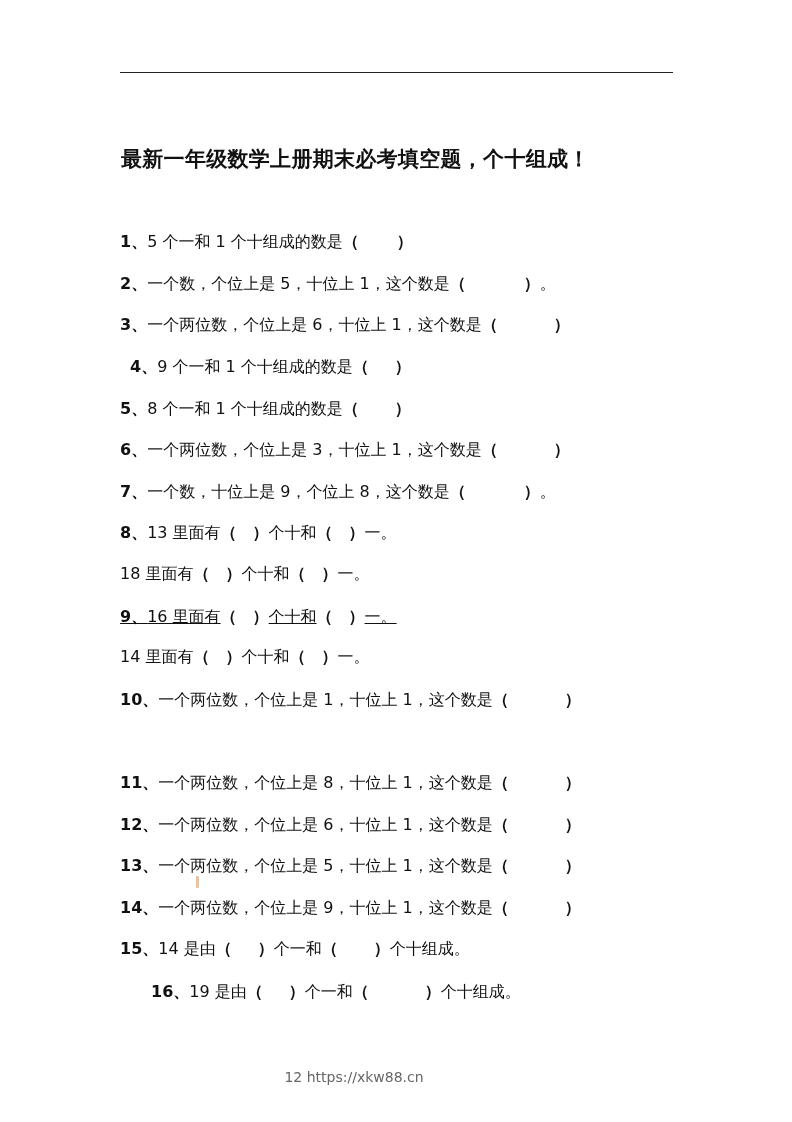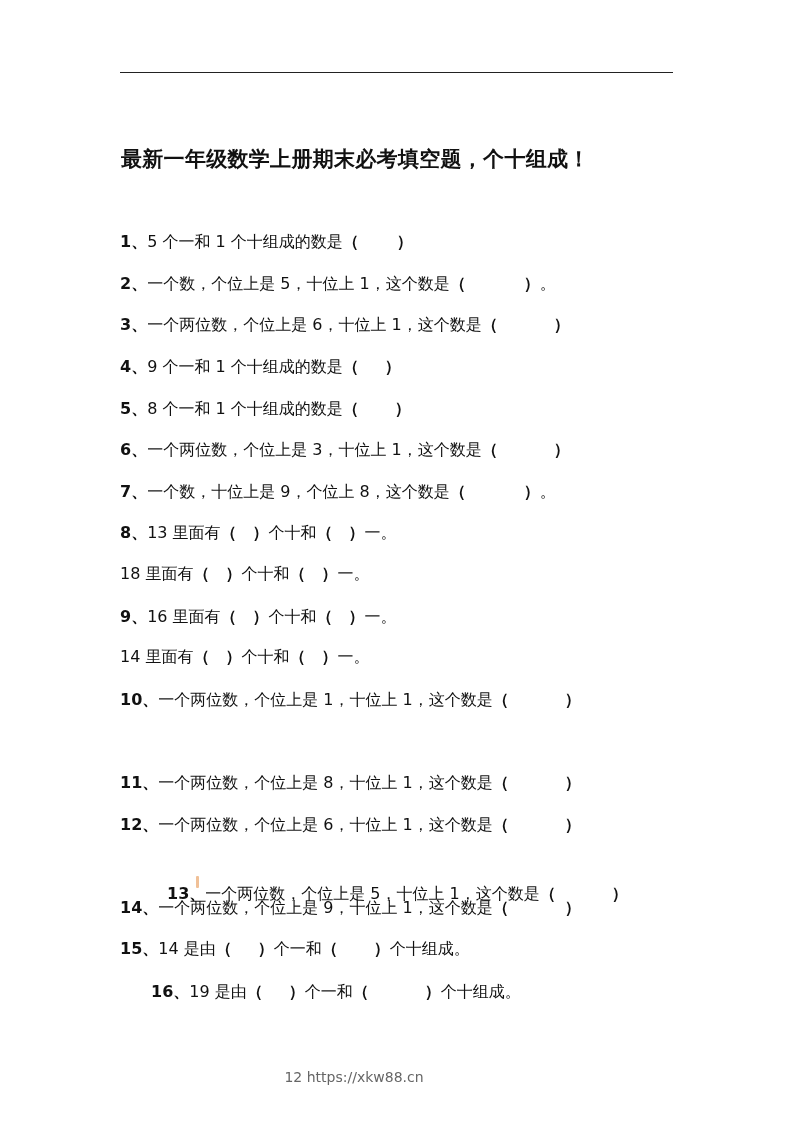--- a/index.html
+++ b/index.html
@@ -92,21 +92,21 @@
 </div>
 
 <div class="question" style="top:272px;">
   <span class="q-num">2、</span><span class="q-text">一个数，个位上是 5，十位上 1，这个数是</span><span class="blank"><span class="paren">（</span><span class="gap" style="width:58px"></span><span class="paren">）</span></span><span class="q-text">。</span>
 </div>
 
 <div class="question" style="top:313px;">
   <span class="q-num">3、</span><span class="q-text">一个两位数，个位上是 6，十位上 1，这个数是</span><span class="blank"><span class="paren">（</span><span class="gap" style="width:56px"></span><span class="paren">）</span></span>
 </div>
 
-<div class="question" style="top:355px;">
+<div class="question" style="top:355px;margin-left:10px;">
   <span class="q-num">4、</span><span class="q-text">9 个一和 1 个十组成的数是</span><span class="blank"><span class="paren">（</span><span class="gap" style="width:26px"></span><span class="paren">）</span></span>
 </div>
 
 <div class="question" style="top:397px;">
   <span class="q-num">5、</span><span class="q-text">8 个一和 1 个十组成的数是</span><span class="blank"><span class="paren">（</span><span class="gap" style="width:36px"></span><span class="paren">）</span></span>
 </div>
 
 <div class="question" style="top:438px;">
   <span class="q-num">6、</span><span class="q-text">一个两位数，个位上是 3，十位上 1，这个数是</span><span class="blank"><span class="paren">（</span><span class="gap" style="width:56px"></span><span class="paren">）</span></span>
 </div>
@@ -116,41 +116,41 @@
 </div>
 
 <div class="question" style="top:521px;">
   <span class="q-num">8、</span><span class="q-text">13 里面有</span><span class="blank"><span class="paren">（</span><span class="gap" style="width:16px"></span><span class="paren">）</span></span><span class="q-text">个十和</span><span class="blank"><span class="paren">（</span><span class="gap" style="width:16px"></span><span class="paren">）</span></span><span class="q-text">一。</span>
 </div>
 
 <div class="question" style="top:562px;">
   <span class="q-text">18 里面有</span><span class="blank"><span class="paren">（</span><span class="gap" style="width:16px"></span><span class="paren">）</span></span><span class="q-text">个十和</span><span class="blank"><span class="paren">（</span><span class="gap" style="width:16px"></span><span class="paren">）</span></span><span class="q-text">一。</span>
 </div>
 
-<div class="question" style="top:605px;">
+<div class="question" style="top:605px;text-decoration:underline;">
   <span class="q-num">9、</span><span class="q-text">16 里面有</span><span class="blank"><span class="paren">（</span><span class="gap" style="width:16px"></span><span class="paren">）</span></span><span class="q-text">个十和</span><span class="blank"><span class="paren">（</span><span class="gap" style="width:16px"></span><span class="paren">）</span></span><span class="q-text">一。</span>
 </div>
 
 <div class="question" style="top:645px;">
   <span class="q-text">14 里面有</span><span class="blank"><span class="paren">（</span><span class="gap" style="width:16px"></span><span class="paren">）</span></span><span class="q-text">个十和</span><span class="blank"><span class="paren">（</span><span class="gap" style="width:16px"></span><span class="paren">）</span></span><span class="q-text">一。</span>
 </div>
 
 <div class="question" style="top:688px;">
   <span class="q-num">10、</span><span class="q-text">一个两位数，个位上是 1，十位上 1，这个数是</span><span class="blank"><span class="paren">（</span><span class="gap" style="width:56px"></span><span class="paren">）</span></span>
 </div>
 
 <div class="question" style="top:771px;">
   <span class="q-num">11、</span><span class="q-text">一个两位数，个位上是 8，十位上 1，这个数是</span><span class="blank"><span class="paren">（</span><span class="gap" style="width:56px"></span><span class="paren">）</span></span>
 </div>
 
 <div class="question" style="top:813px;">
   <span class="q-num">12、</span><span class="q-text">一个两位数，个位上是 6，十位上 1，这个数是</span><span class="blank"><span class="paren">（</span><span class="gap" style="width:56px"></span><span class="paren">）</span></span>
 </div>
 
-<div class="question" style="top:882px;margin-left:47px;">
+<div class="question" style="top:854px;">
   <span class="q-num">13、</span><span class="q-text">一个两位数，个位上是 5，十位上 1，这个数是</span><span class="blank"><span class="paren">（</span><span class="gap" style="width:56px"></span><span class="paren">）</span></span>
 </div>
 
 <div class="stray-mark"></div>
 
 <div class="question" style="top:896px;">
   <span class="q-num">14、</span><span class="q-text">一个两位数，个位上是 9，十位上 1，这个数是</span><span class="blank"><span class="paren">（</span><span class="gap" style="width:56px"></span><span class="paren">）</span></span>
 </div>
 
 <div class="question" style="top:937px;">

